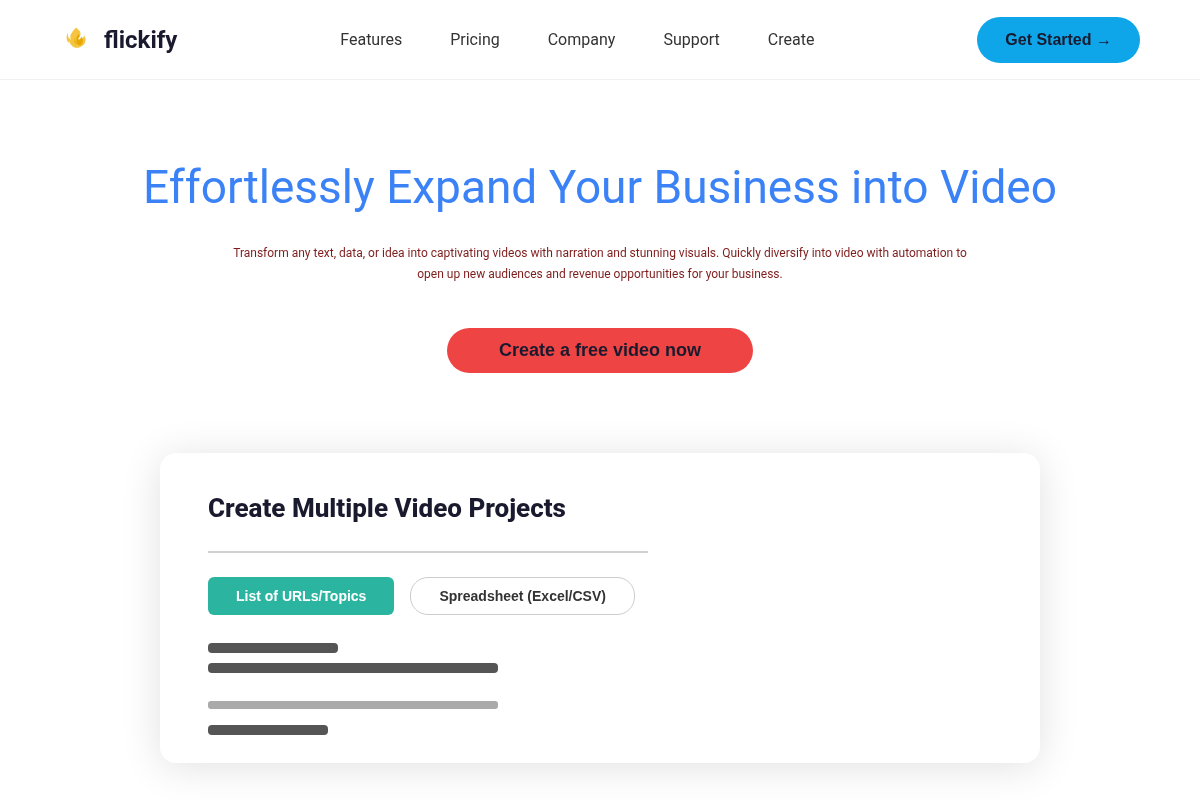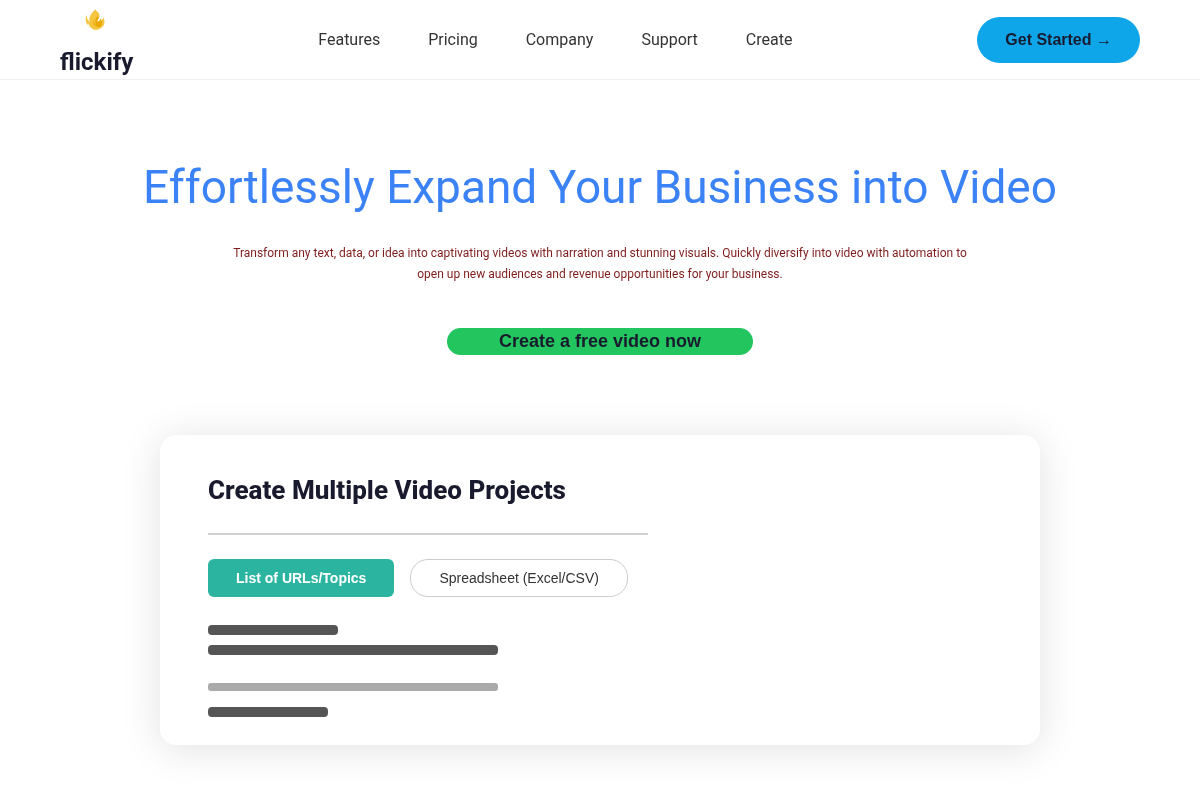--- a/index.html
+++ b/index.html
@@ -24,21 +24,20 @@
       justify-content: space-between;
       padding: 0 60px;
       height: 80px;
       border-bottom: 1px solid #f0f0f0;
     }
 
     .logo {
       display: flex;
       align-items: center;
       gap: 8px;
-      flex-direction: column;
     }
 
     .logo-icon {
       width: 36px;
       height: 36px;
     }
 
     .logo-text {
       font-size: 24px;
       font-weight: 700;
@@ -91,25 +90,25 @@
 
     .hero-subtitle {
       font-size: 12px;
       color: #7f1d1d;
       line-height: 1.7;
       max-width: 760px;
       margin: 0 auto 44px;
     }
 
     .btn-cta {
-      background: #22c55e;
+      background: #ef4444;
       color: #1a1a2e;
       border: none;
       border-radius: 50px;
-      padding: 3px 52px;
+      padding: 12px 52px;
       font-size: 18px;
       font-weight: 700;
       cursor: pointer;
       display: inline-block;
     }
 
     
     .demo-card-wrapper {
       display: flex;
       justify-content: center;
@@ -156,21 +155,21 @@
       cursor: pointer;
     }
 
     .demo-tab-inactive {
       background: #fff;
       color: #333;
       border: 1.5px solid #ccc;
       border-radius: 18px;
       padding: 10px 28px;
       font-size: 14px;
-      font-weight: 400;
+      font-weight: 700;
       cursor: pointer;
     }
 
     .demo-lines {
       display: flex;
       flex-direction: column;
       gap: 10px;
       margin-bottom: 28px;
     }
 

